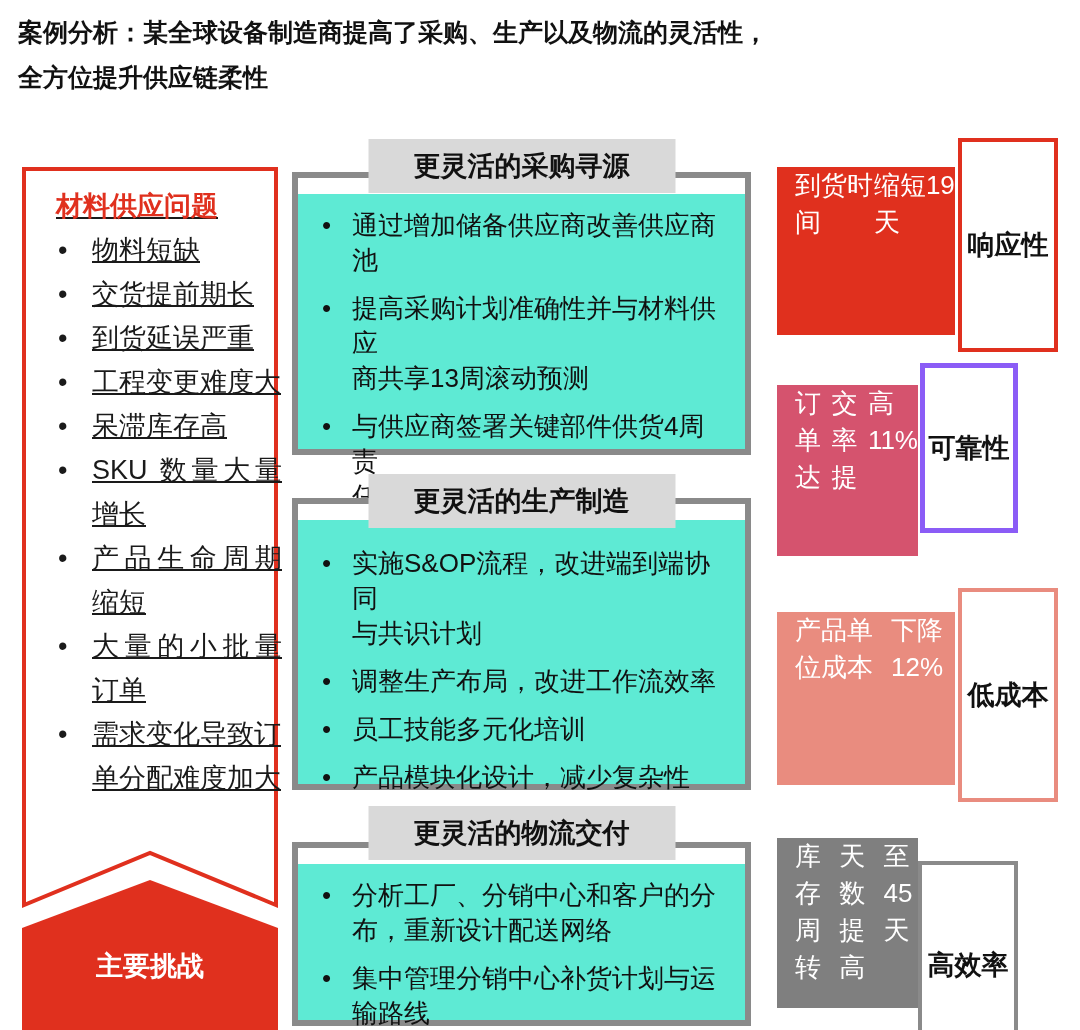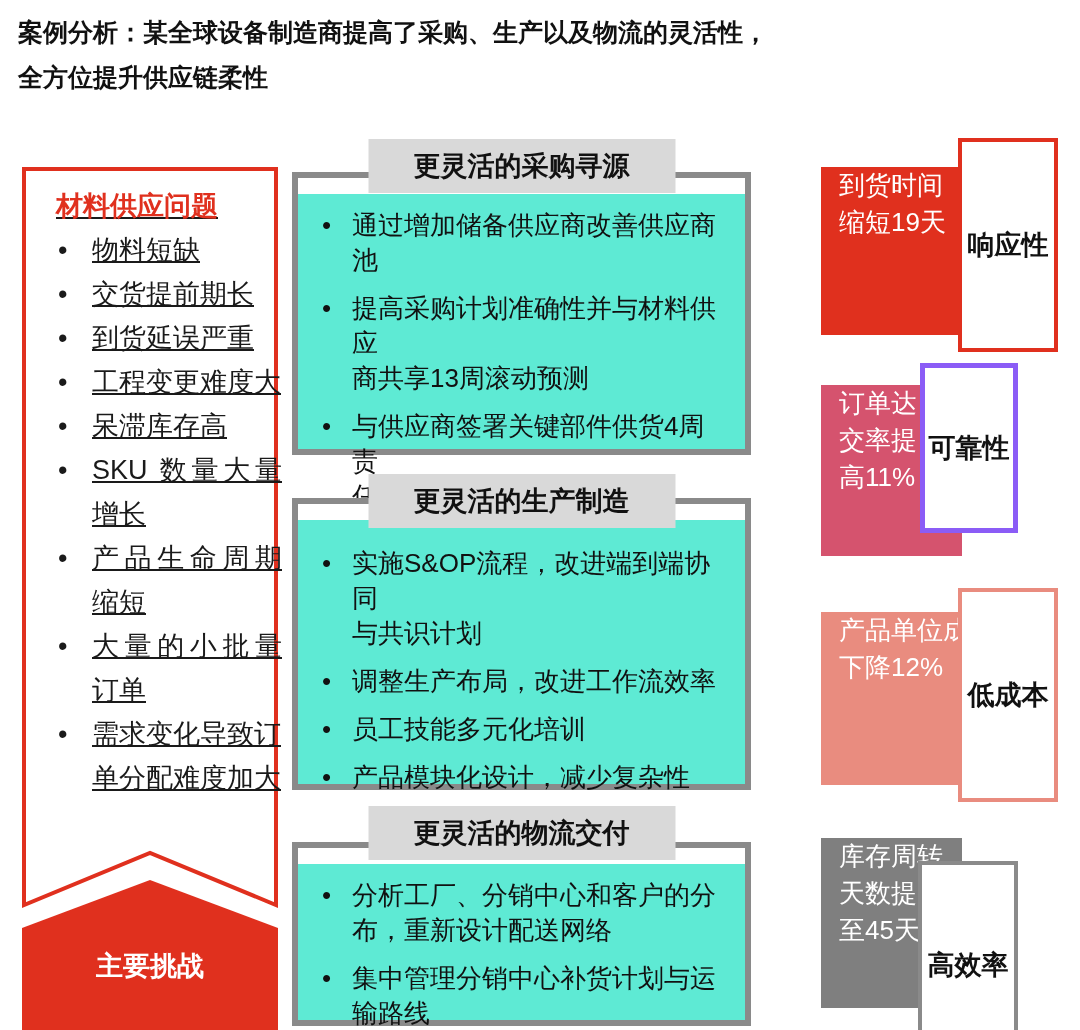--- a/index.html
+++ b/index.html
@@ -22,22 +22,22 @@
   .frame{position:absolute;left:292px;width:459px;border:6px solid #8A8A8A;background:#fff;box-sizing:border-box;}
   .hdr{position:absolute;left:50%;transform:translateX(-50%);width:307px;height:54px;background:#D9D9D9;
        display:flex;align-items:center;justify-content:center;font-size:27px;font-weight:bold;z-index:2;color:#111;}
   ul.sol{position:absolute;left:0;right:0;top:16px;bottom:0;background:#5eead4;margin:0;list-style:none;
          padding:14px 16px 0 0;}
   ul.sol.push{padding-top:26px;}
   li.sol-item{position:relative;padding-left:54px;font-size:26px;line-height:35px;margin-bottom:13px;color:#111;}
   li.sol-item::before{content:"\2022";position:absolute;left:24px;top:0;}
 
   
-  .metric{color:#fff;display:flex;flex-direction:column;justify-content:flex-start;padding-left:18px;
-          font-size:26px;line-height:37px;box-sizing:border-box;margin-left:44px;}
+  .metric{color:#fff;display:flex;flex-direction:row;justify-content:center;padding-left:18px;
+          font-size:26px;line-height:37px;box-sizing:border-box;}
   .cat{background:#fff;display:flex;align-items:center;justify-content:center;
        font-size:27px;font-weight:bold;box-sizing:border-box;color:#111;}
   #m1{left:777px;top:167px;width:178px;height:168px;background:#E0301E;}
   #c1{left:958px;top:138px;width:100px;height:214px;border:4px solid #E0301E;}
   #m2{left:777px;top:385px;width:141px;height:171px;background:#D5536E;}
   #c2{left:920px;top:363px;width:98px;height:170px;border:5px solid #8b5cf6;}
   #m3{left:777px;top:612px;width:178px;height:173px;background:#E98C7F;}
   #c3{left:958px;top:588px;width:100px;height:214px;border:4px solid #E98C7F;}
   #m4{left:777px;top:838px;width:141px;height:170px;background:#7F7F7F;}
   #c4{left:918px;top:815px;width:100px;height:207px;border:4px solid #8A8A8A;margin-top:46px;}

